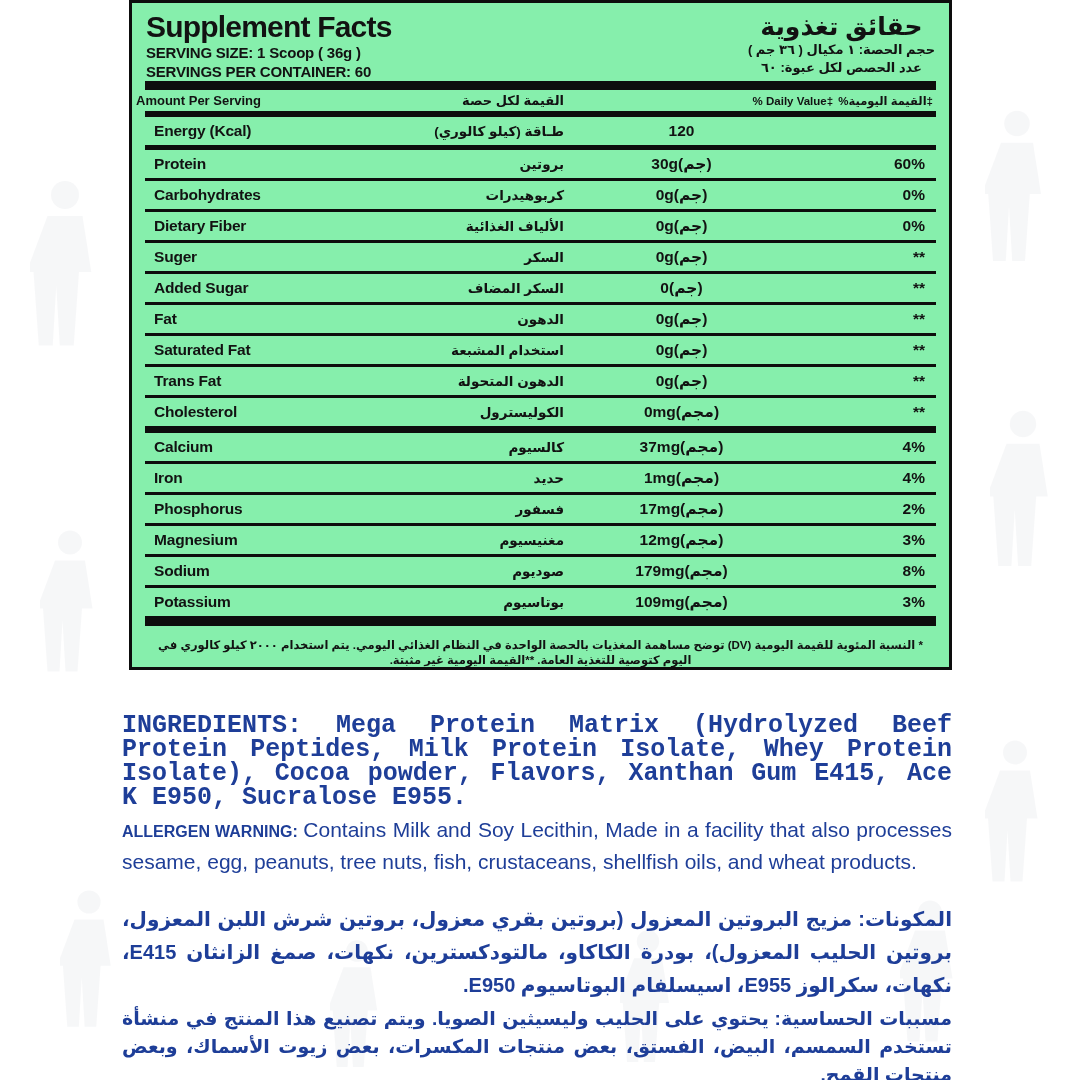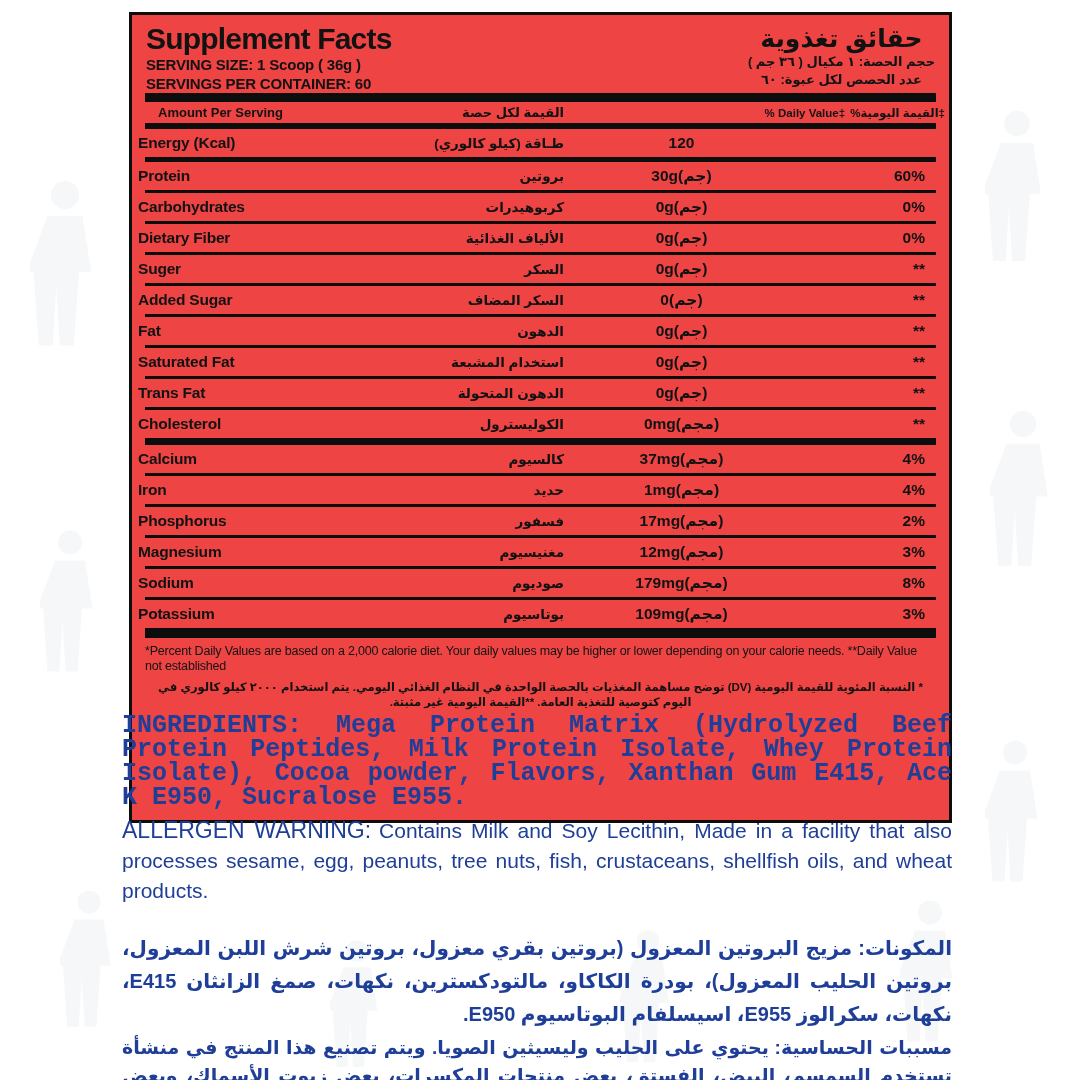--- a/index.html
+++ b/index.html
@@ -5,62 +5,62 @@
   * { margin:0; padding:0; box-sizing:border-box; }
   html,body { width:1080px; height:1080px; background:#ffffff; overflow:hidden;
               font-family:"Liberation Sans","DejaVu Sans",sans-serif; color:#121212; }
   .stage { position:relative; width:1080px; height:1080px; background:#ffffff; }
 
   
   .wm { position:absolute; z-index:0; opacity:0.07; }
   .wm svg { display:block; }
 
   
-  .panel { position:absolute; z-index:1; left:129px; top:12px; width:823px; height:811px;
-           border:3px solid #0d0d0d; background:#ef4444; }
+  .panel { position:absolute; z-index:1; left:129px; top:0; width:823px; height:670px;
+           border:3px solid #0d0d0d; background:#86efac; }
   .panel-header { display:flex; justify-content:space-between; padding:8px 14px 0 14px; height:78px; }
   .ph-left  { text-align:left; }
   .ph-right { text-align:center; direction:rtl; }
   .title-en { font-size:30px; font-weight:700; letter-spacing:-0.8px; line-height:32px; }
   .title-ar { font-size:25px; font-weight:700; line-height:30px; }
   .serv-en  { font-size:15px; font-weight:700; letter-spacing:-0.2px; line-height:19px; }
   .serv-ar  { font-size:13px; font-weight:700; line-height:18px; }
 
   .bar  { background:#0d0d0d; margin:0 13px; }
   .bar-9  { height:9px; }
   .bar-6  { height:6px; }
   .bar-10 { height:10px; }
   .sep  { background:#0d0d0d; margin:0 13px; height:3px; }
   .sep.md { height:5px; }
   .sep.lg { height:7px; }
 
   .cols { display:flex; align-items:center; height:21px; }
-  .cols-left { width:432px; display:flex; justify-content:space-between; align-items:center; padding-left:26px; }
+  .cols-left { width:432px; display:flex; justify-content:space-between; align-items:center; padding-left:4px; }
   .cols-amount-en { font-size:13px; font-weight:700; }
   .cols-amount-ar { font-size:13px; font-weight:700; direction:rtl; }
-  .cols-right { flex:1; text-align:right; padding-right:4px; font-size:11.5px; font-weight:700; }
+  .cols-right { flex:1; text-align:right; padding-right:16px; font-size:11.5px; font-weight:700; }
   .cols-right .ar { direction:rtl; unicode-bidi:isolate; margin-left:2px; }
 
   .row { display:flex; align-items:center; height:28px; }
-  .cell-name { width:432px; display:flex; justify-content:space-between; align-items:center; padding-left:6px; }
+  .cell-name { width:432px; display:flex; justify-content:space-between; align-items:center; padding-left:22px; }
   .row.indent .cell-name { }
   .nm-en { font-size:15.5px; font-weight:700; letter-spacing:-0.2px; }
   .nm-ar { font-size:13.5px; font-weight:700; direction:rtl; }
   .cell-amt { width:235px; text-align:center; font-size:15.5px; font-weight:700; direction:ltr; }
   .cell-dv  { flex:1; text-align:right; padding-right:24px; font-size:15.5px; font-weight:700; }
 
   .footnotes { padding:6px 13px 0 13px; }
   .fn-en { font-size:12.5px; line-height:15px; letter-spacing:-0.2px; }
   .fn-ar { font-size:11.5px; line-height:15px; font-weight:700; direction:rtl; text-align:center; margin-top:6px; }
 
   
   .content { position:absolute; z-index:1; left:122px; top:714px; width:830px; color:#1e3e98; }
   .p-en-ing { font-size:25px; font-weight:700; line-height:24px; text-align:justify;font-family:Liberation Mono, monospace; }
   .p-en-all { font-size:21px; line-height:30px; text-align:justify; margin-top:5px; }
-  .p-en-all .lead { font-size:23px; font-weight:400; margin-right:0.35em; }
+  .p-en-all .lead { font-size:16px; font-weight:700; margin-right:0.35em; }
   .p-ar-ing { direction:rtl; font-size:20px; font-weight:700; line-height:33px; text-align:justify; margin-top:26px; }
   .p-ar-all { direction:rtl; font-size:19px; font-weight:700; line-height:28px; text-align:justify; margin-top:3px; }
   .p-ar-ing .lead, .p-ar-all .lead { margin-left:0.3em; }
 </style>
 </head>
 <body>
 
 <div class="stage">
 
   <div class="wm" style="left:30px; top:170px;">
@@ -303,21 +303,20 @@
           <span class="nm-en">Potassium</span>
           <span class="nm-ar" dir="rtl">بوتاسيوم</span>
         </div>
       <div class="cell-amt">109mg(مجم)</div>
       <div class="cell-dv">3%</div>
     </div>
 
     <div class="bar bar-10"></div>
 
     <div class="footnotes">
-      <div class="fn-en">*Percent Daily Values are based on a 2,000 calorie diet. Your daily values may be higher or lower depending on your calorie needs. **Daily Value not established</div>
       <div class="fn-ar" dir="rtl">* النسبة المئوية للقيمة اليومية (DV) توضح مساهمة المغذيات بالحصة الواحدة في النظام الغذائي اليومي. يتم استخدام ٢٠٠٠ كيلو كالوري في اليوم كتوصية للتغذية العامة. **القيمة اليومية غير مثبتة.</div>
     </div>
   </div>
 
   <div class="content">
     <p class="p-en-ing"><span>INGREDIENTS:</span> <span>Mega Protein Matrix (Hydrolyzed Beef Protein Peptides, Milk Protein Isolate, Whey Protein Isolate), Cocoa powder, Flavors, Xanthan Gum E415, Ace K E950, Sucralose E955.</span></p>
 
     <p class="p-en-all"><span class="lead">ALLERGEN WARNING:</span><span>Contains Milk and Soy Lecithin, Made in a facility that also processes sesame, egg, peanuts, tree nuts, fish, crustaceans, shellfish oils, and wheat products.</span></p>
 
     <p class="p-ar-ing" dir="rtl"><span class="lead">المكونات:</span><span>مزيج البروتين المعزول (بروتين بقري معزول، بروتين شرش اللبن المعزول، بروتين الحليب المعزول)، بودرة الكاكاو، مالتودكسترين، نكهات، صمغ الزانثان E415، نكهات، سكرالوز E955، اسيسلفام البوتاسيوم E950.</span></p>

